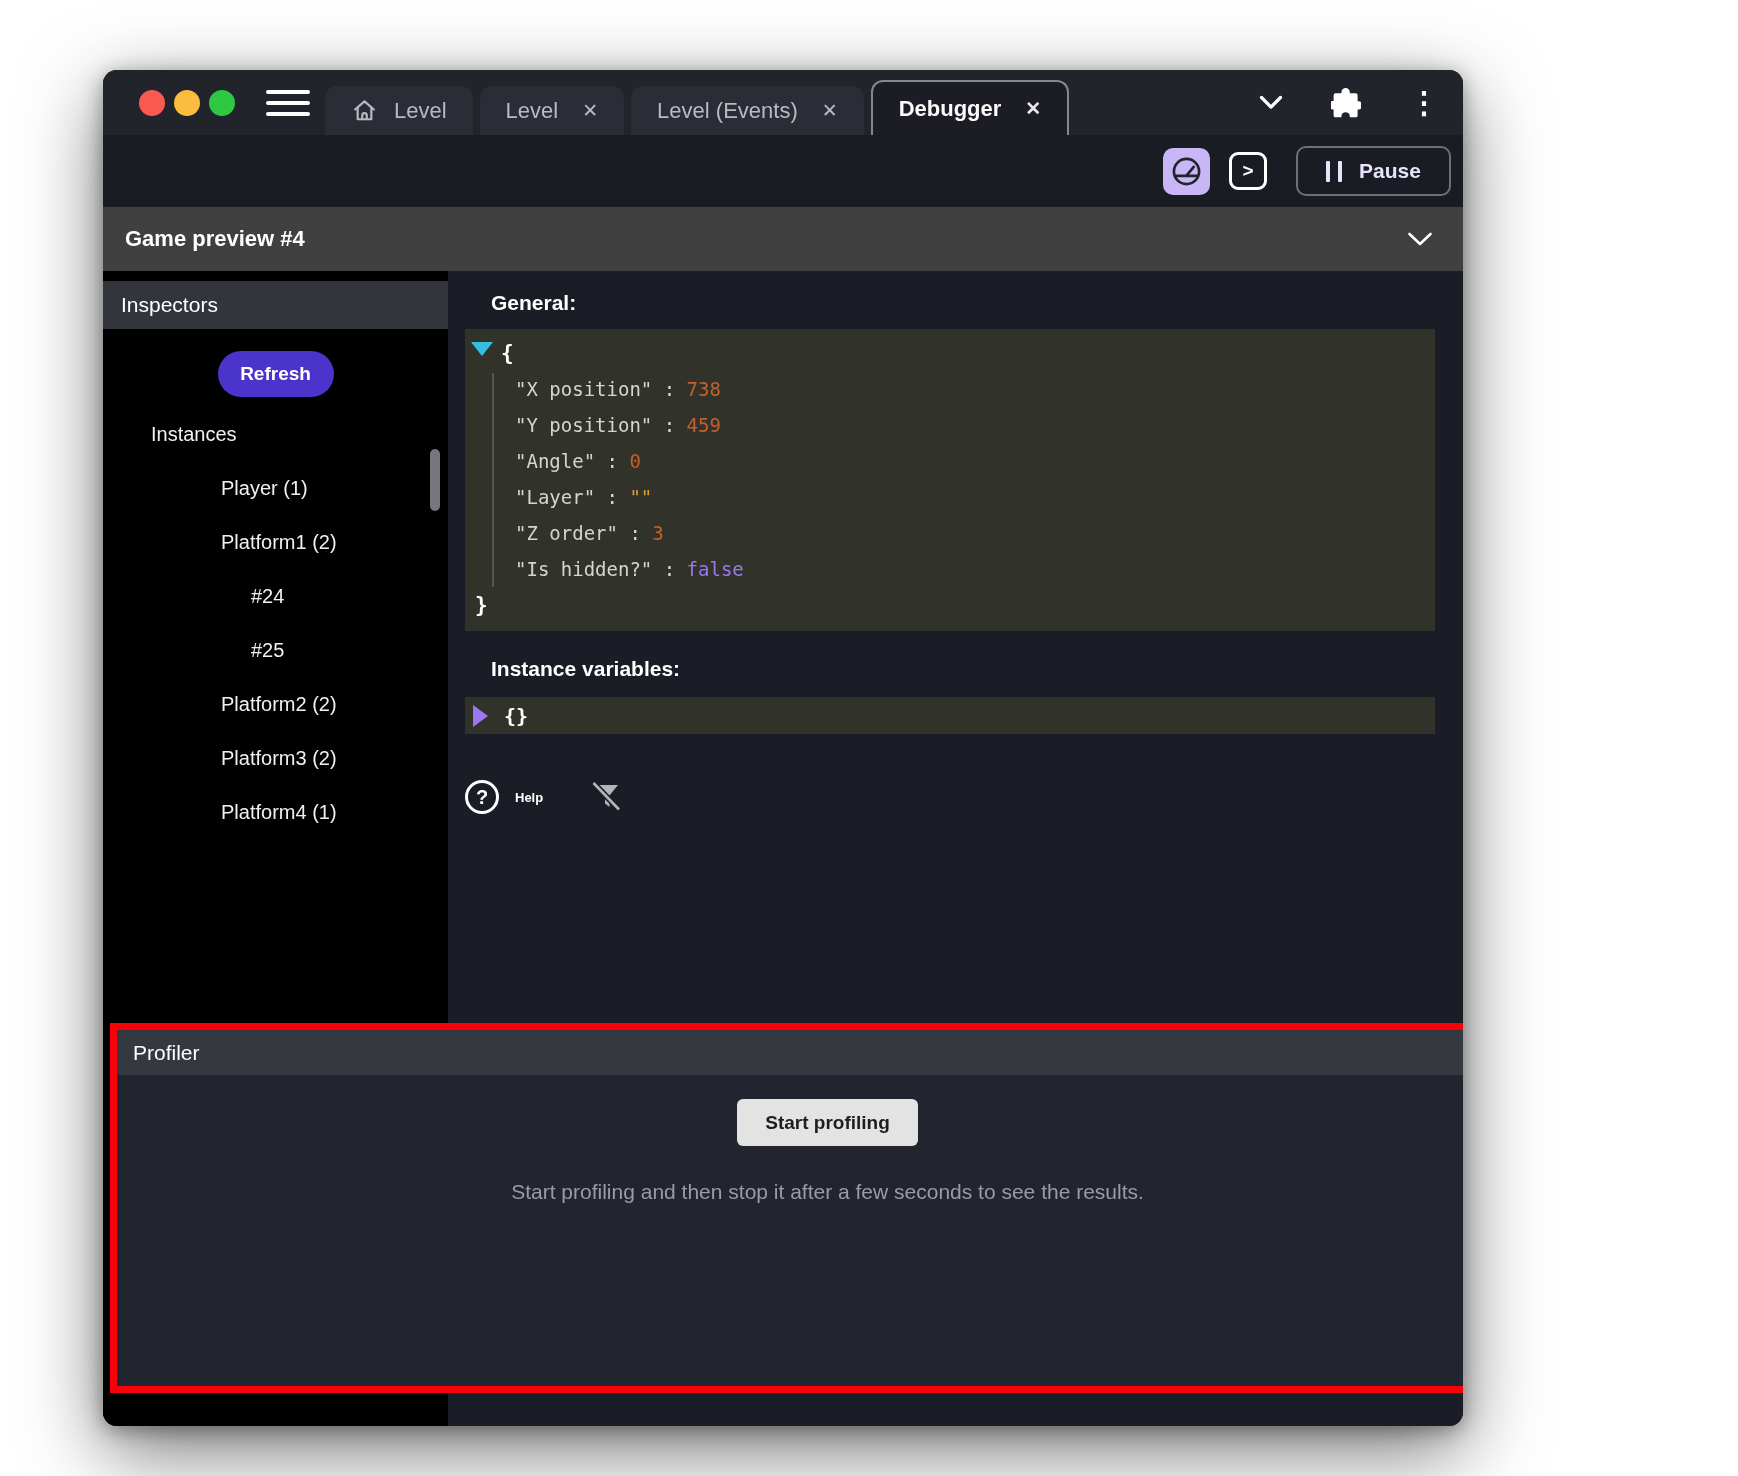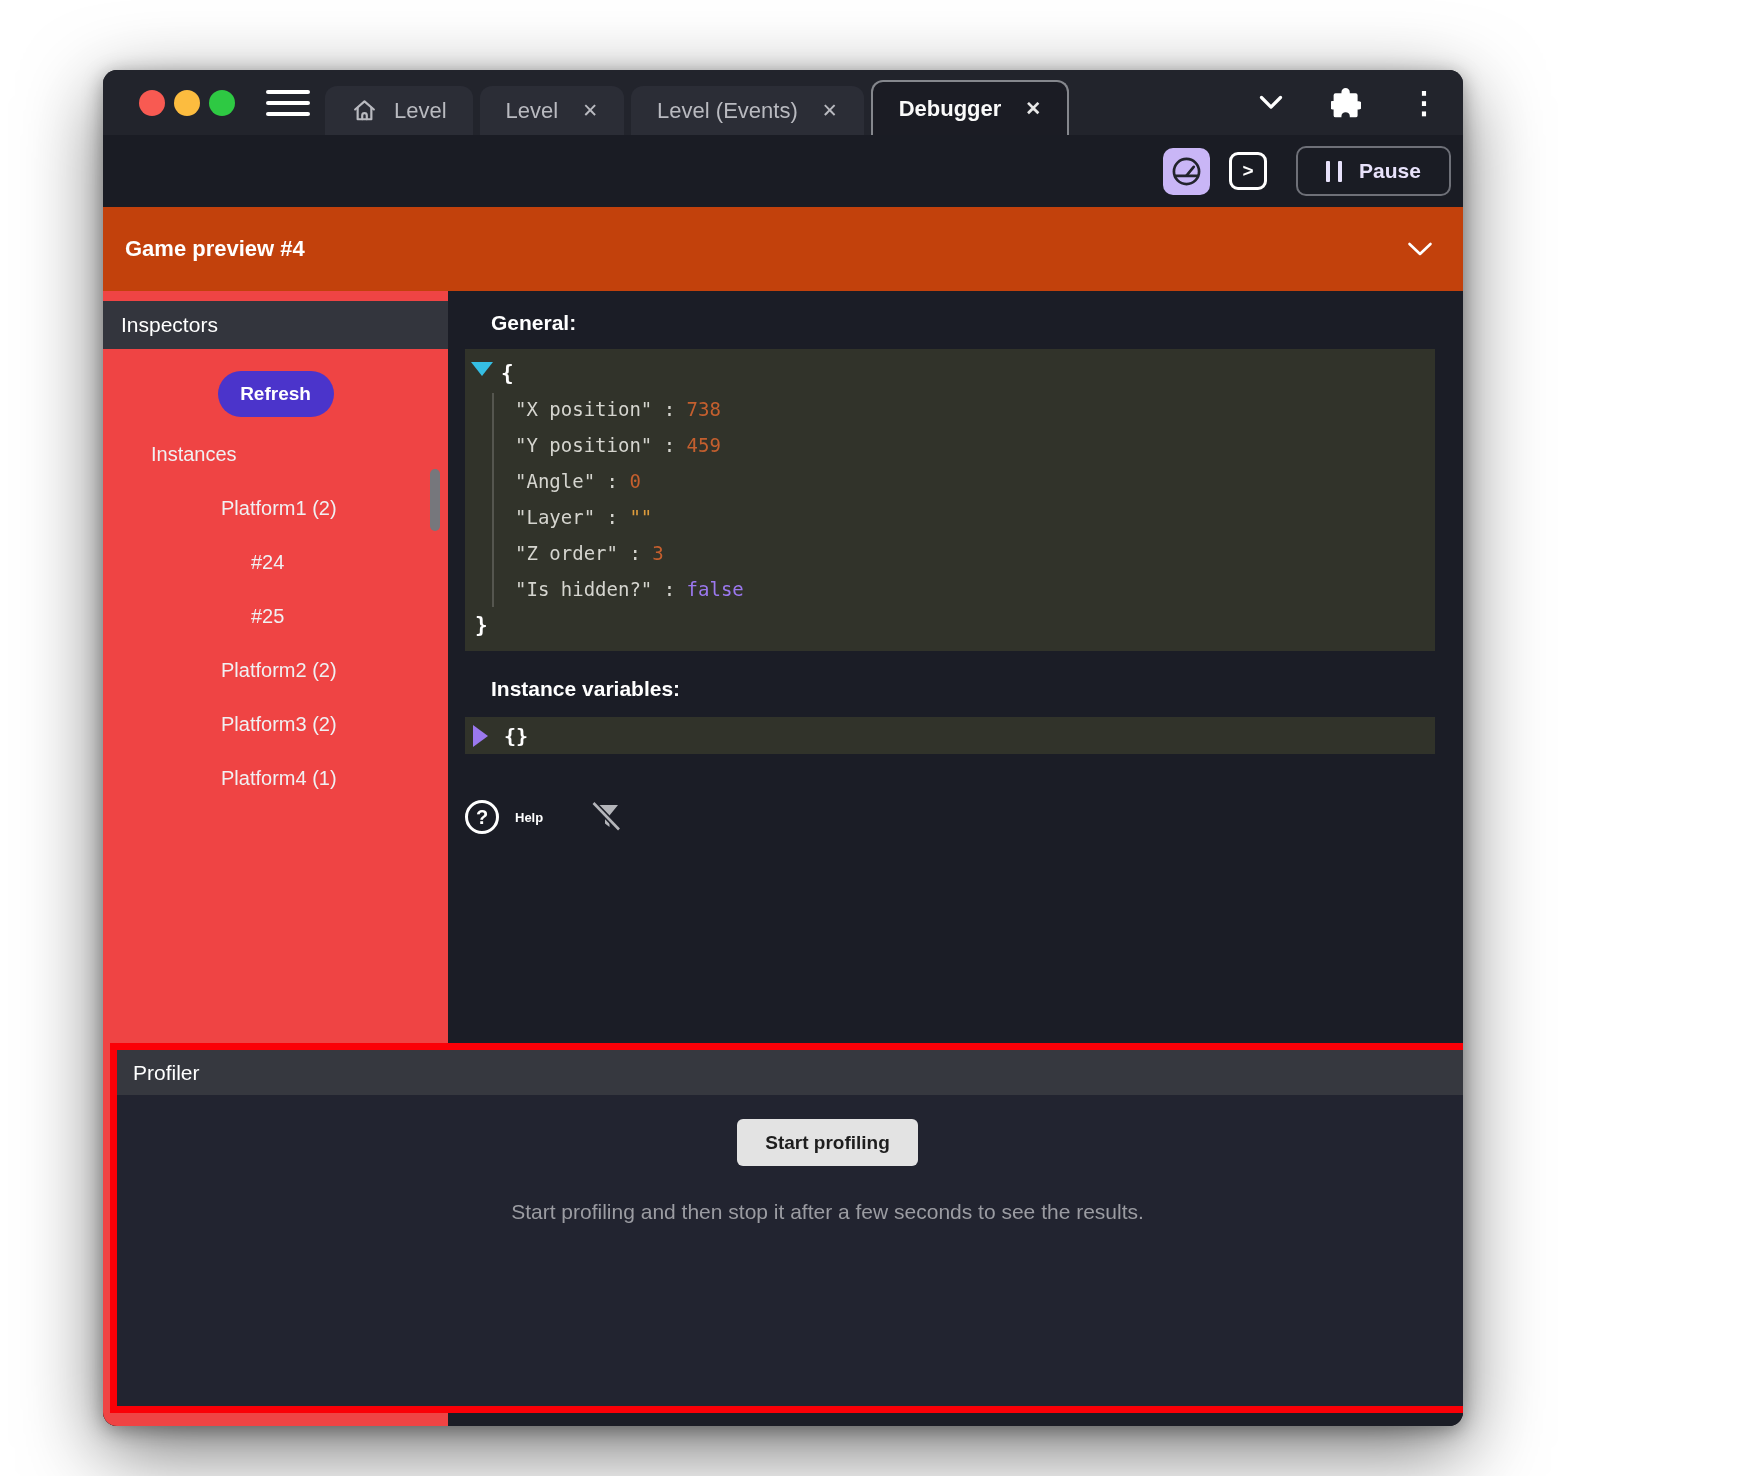--- a/index.html
+++ b/index.html
@@ -36,26 +36,26 @@
   .console-btn{width:38px;height:38px;border:3px solid #ffffff;border-radius:9px;background:transparent;
                color:#ffffff;font-weight:bold;font-size:19px;display:flex;align-items:center;
                justify-content:center;margin-left:19px;box-sizing:border-box;cursor:pointer;}
   .pause-btn{width:155px;height:50px;border:2px solid #6e7078;border-radius:10px;background:transparent;
              display:flex;align-items:center;justify-content:center;gap:17px;margin-left:29px;
              color:#e8e2fb;font-weight:bold;font-size:21px;box-sizing:border-box;cursor:pointer;
              font-family:"Liberation Sans", sans-serif;}
   .pause-bars{display:flex;gap:8px;}
   .pause-bars span{width:4px;height:21px;background:#e8e2fb;border-radius:1px;}
   
-  .preview-bar{height:52px;background:#c2410c;flex-shrink:0;display:flex;align-items:center;padding:16px 22px;}
+  .preview-bar{height:64px;background:#404040;flex-shrink:0;display:flex;align-items:center;padding:0 22px;}
   .preview-title{color:#ffffff;font-weight:bold;font-size:22px;}
   .preview-chevron{margin-left:auto;margin-right:8px;}
   
   .content{flex:1;display:flex;min-height:0;background:#1b1d26;position:relative;}
-  .sidebar{width:345px;flex-shrink:0;background:#ef4444;position:relative;}
+  .sidebar{width:345px;flex-shrink:0;background:#000000;position:relative;}
   .inspectors-header{margin-top:10px;height:48px;background:#33353d;display:flex;align-items:center;
                      padding-left:18px;color:#ffffff;font-size:21px;}
   .refresh-btn{display:block;margin:22px auto 0;width:116px;height:46px;background:#4b34cb;border:none;
                border-radius:23px;color:#ffffff;font-weight:bold;font-size:19px;cursor:pointer;
                font-family:"Liberation Sans", sans-serif;}
   .tree{margin-top:10px;}
   .tree-item{height:54px;display:flex;align-items:center;color:#f0f0f2;font-size:20px;cursor:pointer;}
   .d0{padding-left:48px;} .d1{padding-left:118px;} .d2{padding-left:148px;}
   .sidebar-scrollthumb{position:absolute;right:8px;top:178px;width:10px;height:62px;border-radius:5px;background:#76777c;}
   
@@ -182,20 +182,21 @@
     </span>
   </div>
 
   <div class="content">
 
     <div class="sidebar">
       <div class="inspectors-header">Inspectors</div>
       <button class="refresh-btn">Refresh</button>
       <div class="tree">
         <div class="tree-item d0">Instances</div>
+        <div class="tree-item d1">Player (1)</div>
         <div class="tree-item d1">Platform1 (2)</div>
         <div class="tree-item d2">#24</div>
         <div class="tree-item d2">#25</div>
         <div class="tree-item d1">Platform2 (2)</div>
         <div class="tree-item d1">Platform3 (2)</div>
         <div class="tree-item d1">Platform4 (1)</div>
       </div>
       <div class="sidebar-scrollthumb"></div>
     </div>
 

